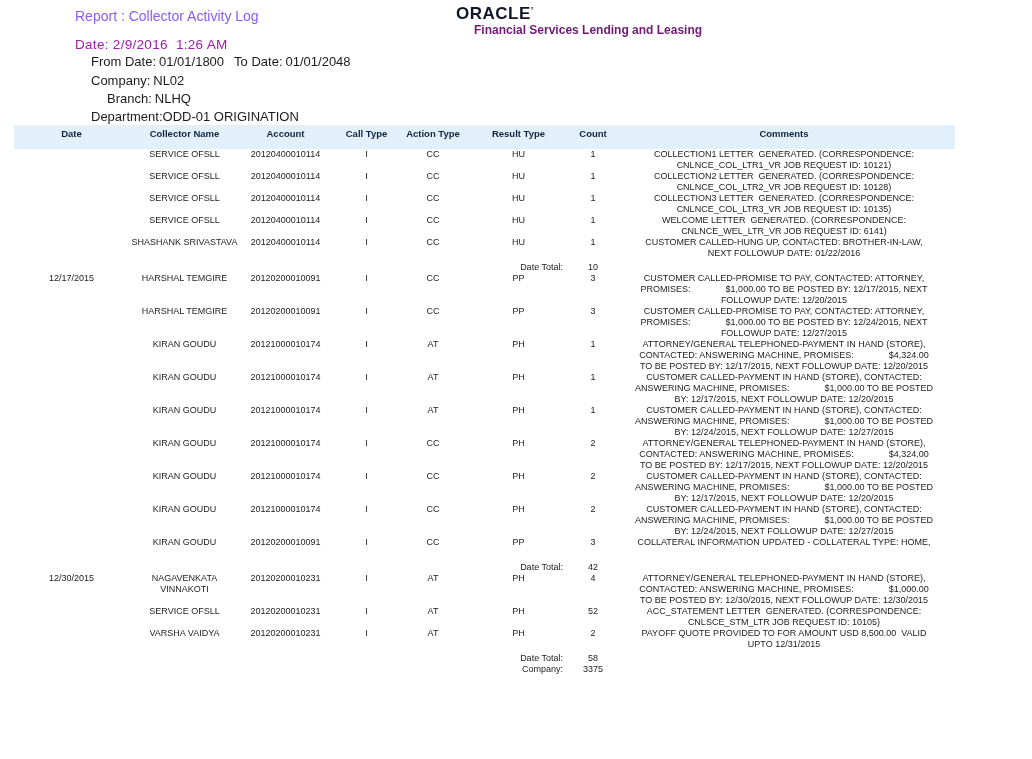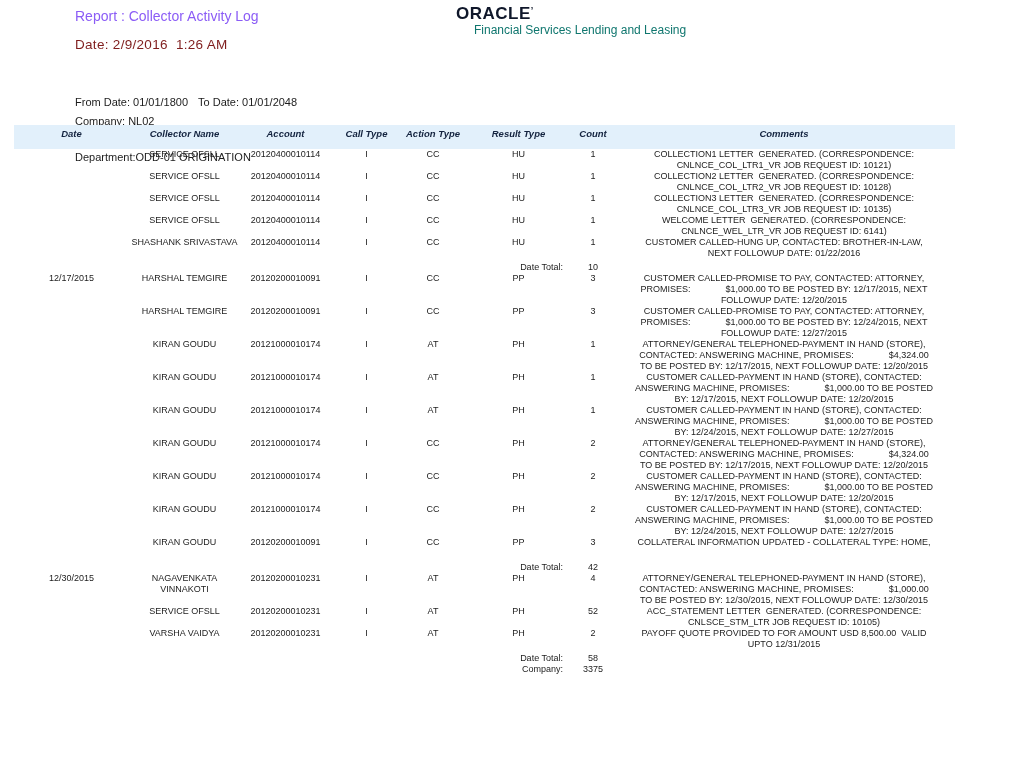--- a/index.html
+++ b/index.html
@@ -5,37 +5,37 @@
   html,body{margin:0;padding:0;}
   body{
     width:1032px;height:759px;background:#ffffff;position:relative;
     font-family:"Liberation Sans", sans-serif;color:#1c1c1c;overflow:hidden;
   }
   .abs{position:absolute;}
   .title{left:75px;top:8px;font-size:14px;color:#8b5cf6;}
   .brand{left:456px;top:5px;}
   .logo{font-size:17px;font-weight:bold;color:#0f172a;letter-spacing:.5px;line-height:17px;}
   .logo .reg{font-size:9px;vertical-align:top;line-height:10px;}
-  .tagline{font-size:12px;color:#0f766e;margin-left:18px;margin-top:1px;white-space:nowrap;}
-  .gen-date{left:75px;top:37px;font-size:13.5px;color:#7f1d1d;letter-spacing:.3px;white-space:pre;}
-  .filter-line{left:75px;font-size:11px;white-space:nowrap;margin-top:42px;}
+  .tagline{font-size:12px;color:#701a75;margin-left:18px;margin-top:1px;white-space:nowrap;font-weight:bold;}
+  .gen-date{left:75px;top:37px;font-size:13.5px;color:#a21caf;letter-spacing:.3px;white-space:pre;}
+  .filter-line{left:91px;font-size:13px;white-space:nowrap;}
   .filter-line .v{margin-left:3px;}
   .filter-line .v2{margin-left:10px;}
   .filter-line .novsp{margin-left:0;}
   .f-range{top:54px;} .f-company{top:73px;} .f-branch{top:91px;padding-left:16px;} .f-dept{top:109px;}
 
   table.report{
     position:absolute;left:14px;top:125px;width:941px;
     border-collapse:collapse;table-layout:fixed;
   }
   col.c0{width:115px;} col.c1{width:111px;} col.c2{width:91px;} col.c3{width:71px;}
   col.c4{width:62px;} col.c5{width:109px;} col.c6{width:40px;} col.c7{width:342px;}
   thead th{
     background:#e2f0fb;font-size:9.5px;font-weight:bold;color:#13233f;
-    text-align:center;vertical-align:top;line-height:11px;padding:3px 2px 1px;height:20px;font-style:italic;
+    text-align:center;vertical-align:top;line-height:11px;padding:3px 2px 1px;height:20px;
   }
   td{font-size:9px;line-height:11px;vertical-align:top;text-align:center;padding:0;color:#1c1c1c;}
   .data-row td{height:22px;}
   .comments-cell{white-space:pre-wrap;padding:0 2px;}
   .total-row td{padding-top:3px;height:11px;}
   .tlabel{text-align:right;padding-right:10px;}
   .sum-row td{height:12px;}
   .sum-row.first td{padding-top:11px;}
 </style>
 </head>

